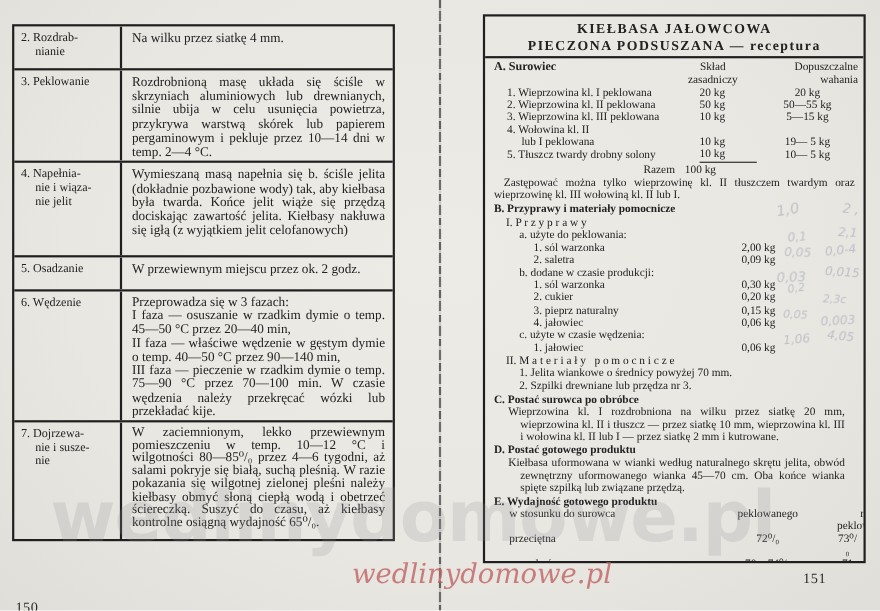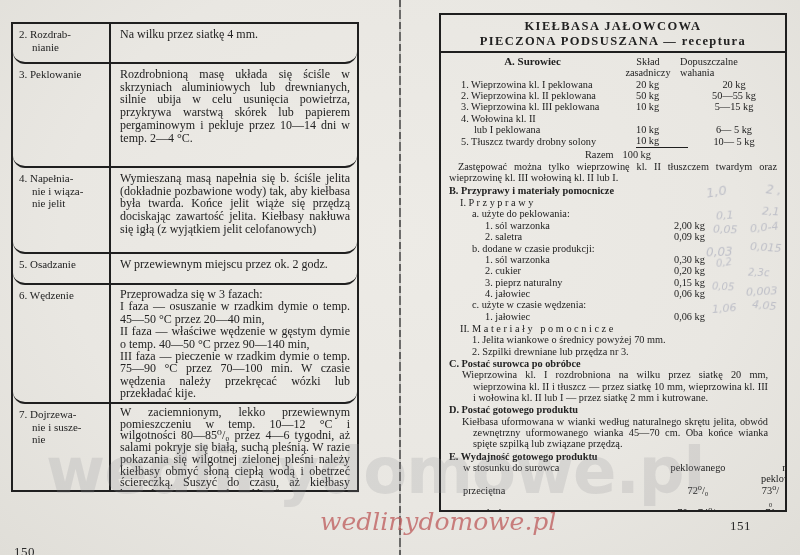--- a/index.html
+++ b/index.html
@@ -7,23 +7,23 @@
     position:relative;width:800px;height:555px;overflow:hidden;
     background:radial-gradient(ellipse at 50% 42%, #edebe6 0%, #e9e7e2 60%, #e0ded8 100%);
     font-family:"Liberation Serif","DejaVu Serif",serif;
     color:#222;
   }
   
   .ltable{
     position:absolute;left:11px;top:22px;width:348px;height:470px;
     border:2px solid #1f1f1f;display:flex;flex-direction:column;box-sizing:border-box;
   }
-  .lrow{display:flex;border-bottom:2px solid #1f1f1f;overflow:hidden;flex-shrink:0;box-sizing:border-box;border-radius:12px;}
+  .lrow{display:flex;border-bottom:2px solid #1f1f1f;overflow:hidden;flex-shrink:0;box-sizing:border-box;}
   .lrow:last-child{border-bottom:none;flex:1;}
-  .hr2{height:40px}.hr3{height:104px}.hr4{height:86px}.hr5{height:31px}.hr6{height:119px}
+  .hr2{height:40px}.hr3{height:84px}.hr4{height:86px}.hr5{height:31px}.hr6{height:119px}
   .lname{
     width:88px;flex-shrink:0;border-right:2px solid #1f1f1f;
     padding:4px 2px 0 6px;font-size:11px;line-height:12.6px;box-sizing:content-box;
   }
   .lname-inner{display:block;padding-left:13px;text-indent:-13px;}
   .lname .nm{white-space:pre-line;}
   .ldesc{
     flex:1;padding:4px 7px 0 9px;font-size:12px;line-height:12.7px;
     text-align:justify;white-space:pre-line;
   }
@@ -31,23 +31,23 @@
   .lrow.r7 .ldesc{line-height:11.7px;padding-top:3px;}
   
   .rbox{
     position:absolute;left:439px;top:13px;width:348px;height:499px;
     border:2px solid #1f1f1f;box-sizing:border-box;overflow:hidden;background:transparent;
   }
   .rtitle{text-align:center;font-weight:bold;letter-spacing:1.4px;font-size:12.5px;line-height:14.5px;padding-top:4px;}
   .rule{border-bottom:2px solid #1f1f1f;margin-top:3px;}
   .rp{padding:3px 5px 0 8px;font-size:10.3px;line-height:11.35px;}
   .a-header{display:flex;}
-  .a-h1{flex:1;font-weight:bold;font-size:11px;text-align:center;}
+  .a-h1{flex:1;font-weight:bold;font-size:11px;}
   .a-h2{width:64px;text-align:center;white-space:pre-line;}
-  .a-h3{width:100px;text-align:left;white-space:pre-line;}
+  .a-h3{width:100px;text-align:right;white-space:pre-line;}
   .a-row{display:flex;align-items:flex-end;padding-left:12px;}
   .a-nm{flex:1;white-space:pre-line;padding-left:13px;text-indent:-13px;}
   .a-v{width:52px;flex-shrink:0;}
   .a-v.ul{border-bottom:1.4px solid #1f1f1f;}
   .a-w{width:92px;flex-shrink:0;text-align:center;}
   .razem{padding-left:136px;margin-top:1px;}
   .razem .gap{display:inline-block;width:9px;}
   .a-note{text-align:justify;text-indent:9px;padding-right:3px;margin-top:1px;}
   .b-head{font-weight:bold;margin-top:1px;}
   .sp{white-space:pre;}
@@ -182,21 +182,21 @@
       </div>
       <div class="a-row">
         <div class="a-nm">3. Wieprzowina kl. III peklowana</div>
         <div class="a-v">10 kg</div>
         <div class="a-w">5—15 kg</div>
       </div>
       <div class="a-row">
         <div class="a-nm">4. Wołowina kl. II
 lub I peklowana</div>
         <div class="a-v">10 kg</div>
-        <div class="a-w">6— 5 kg</div>
+        <div class="a-w">19— 5 kg</div>
       </div>
       <div class="a-row">
         <div class="a-nm">5. Tłuszcz twardy drobny solony</div>
         <div class="a-v ul">10 kg</div>
         <div class="a-w">10— 5 kg</div>
       </div>
 
       <div class="razem">
         <span>Razem</span><span class="gap"></span><span>100 kg</span>
       </div>

